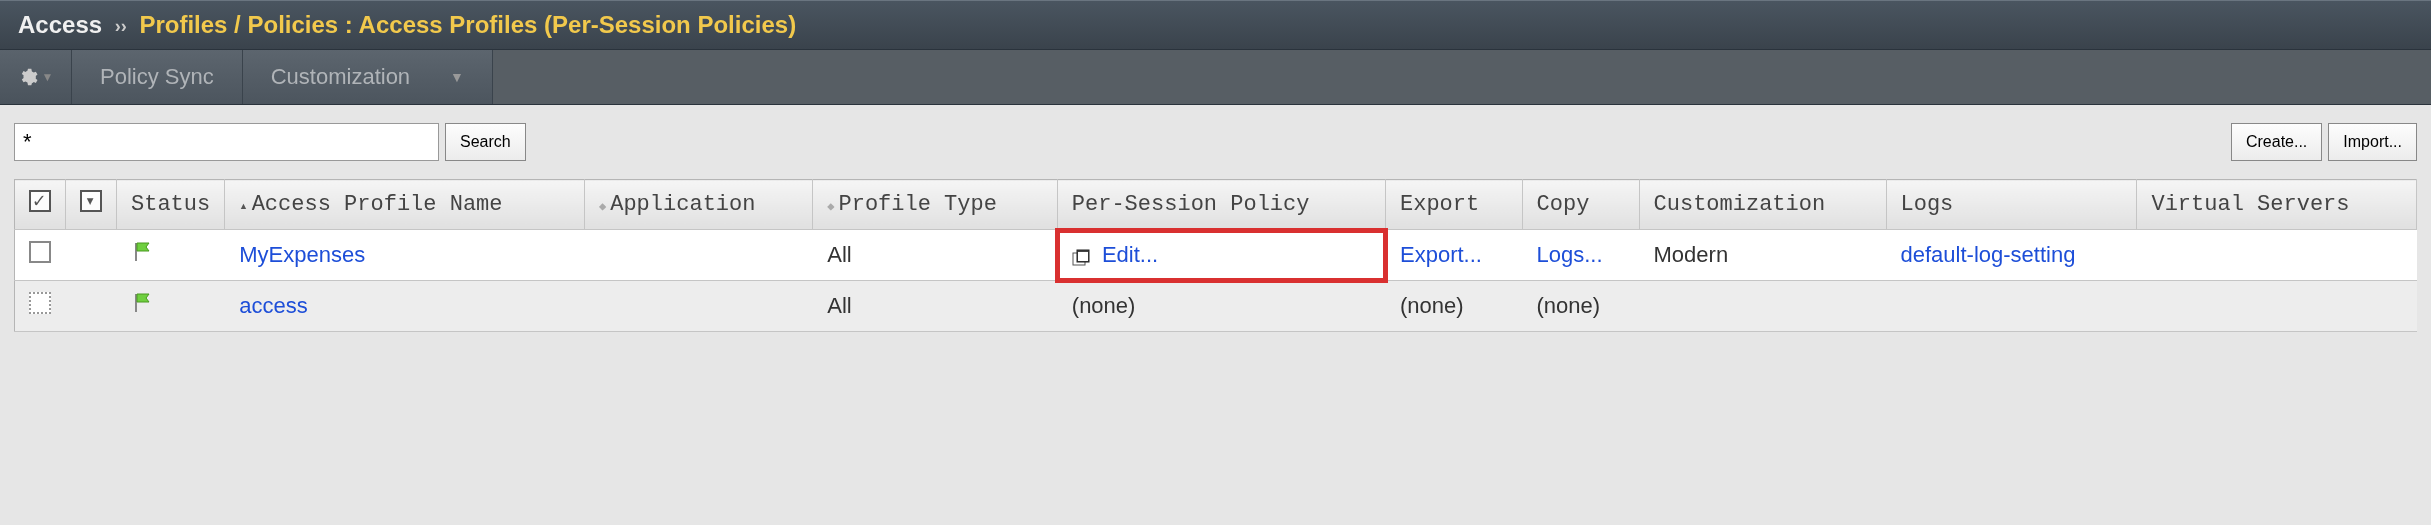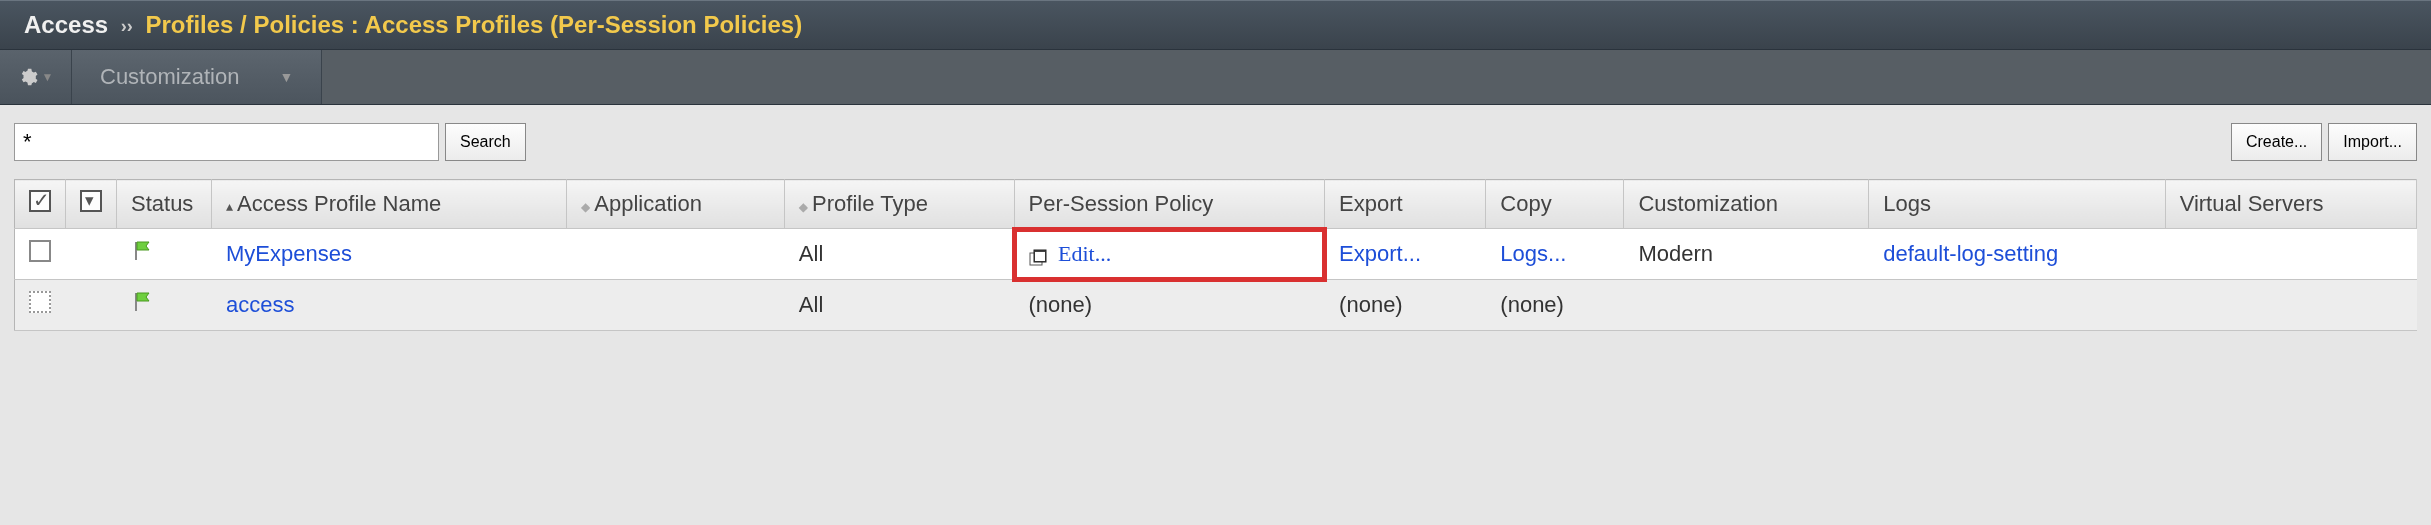--- a/index.html
+++ b/index.html
@@ -3,21 +3,21 @@
 <meta charset="utf-8">
 <style>
   * { box-sizing: border-box; margin: 0; padding: 0; }
   body { font-family: Arial, Helvetica, sans-serif; font-size: 20px; background: #e6e6e6; color: #333; width: 2431px; }
   
   
   .breadcrumb-bar {
     background: linear-gradient(#4a5560, #3a434c);
     border-top: 1px solid #6a7580;
     border-bottom: 1px solid #2a333c;
-    padding: 10px 24px;
+    padding: 10px 18px;
     color: #fff;
     font-size: 24px;
     font-weight: bold;
   }
   .breadcrumb-bar .bc-root { color: #f0f0f0; }
   .breadcrumb-bar .bc-sep { color: #ccc; margin: 0 6px; font-size: 18px; vertical-align: middle;}
   .breadcrumb-bar .bc-rest { color: #f2c94c; }
   
   
   .tab-bar {
@@ -103,20 +103,21 @@
     padding: 10px 14px;
     text-align: left;
     font-weight: normal;
     font-size: 22px;
     vertical-align: middle;
     white-space: nowrap;
   }
   table.main th {
     background: linear-gradient(#f5f5f5,#e0e0e0);
     color: #444;
+    font-family: Liberation Mono, monospace;
   }
   table.main tr.alt td { background: #ededed; border-right-color: #ededed;}
   table.main tr.norm td { border-right-color: #fff;}
   
   .col-check { width: 46px; text-align: center; }
   .col-dd { width: 46px; text-align: center; }
   .col-status { width: 95px; }
   .hdr-check {
     display: inline-block;
     width: 22px; height: 22px;
@@ -161,21 +162,20 @@
   .flag-icon svg { display:block; }
   
   a.link { color: #1d4ed8; text-decoration: none; }
   
   .sort-asc::before { content: '▴'; margin-right: 4px; font-size: 14px; color:#555; }
   .sort-neutral::before { content: '◆'; margin-right: 4px; font-size: 12px; color:#aaa; }
   
   .highlight-cell {
     outline: 5px solid #d93030;
     outline-offset: -3px;
-    font-family: Liberation Serif, serif;
   }
   
   .edit-icon {
     display: inline-block;
     width: 18px; height: 18px;
     vertical-align: middle;
     margin-right: 6px;
   }
   .caret-down { font-size: 12px; color:#888; margin-left:4px; vertical-align:middle;}
 </style>
@@ -187,20 +187,23 @@
   <span class="bc-sep">››</span>
   <span class="bc-rest">Profiles / Policies : Access Profiles (Per-Session Policies)</span>
 </div>
 
 <div class="tab-bar">
   <div class="tab-gear">
     <svg width="20" height="20" viewBox="0 0 24 24">
         <path d="M12 8a4 4 0 100 8 4 4 0 000-8zm9.4 4a7.7 7.7 0 00-.1-1.3l2.1-1.6-2-3.5-2.5 1a7.6 7.6 0 00-2.2-1.3L16 2h-4l-.7 2.6a7.6 7.6 0 00-2.2 1.3l-2.5-1-2 3.5 2.1 1.6A7.7 7.7 0 006.6 12c0 .4 0 .9.1 1.3l-2.1 1.6 2 3.5 2.5-1c.7.5 1.4 1 2.2 1.3L12 22h4l.7-2.6c.8-.3 1.5-.7 2.2-1.3l2.5 1 2-3.5-2.1-1.6c.1-.4.1-.9.1-1.3z"></path>
       </svg>
     <span class="caret-down">▼</span>
+  </div>
+  <div class="tab">
+    <span>Policy Sync</span>
   </div>
   <div class="tab">
     <span>Customization</span>
     <span class="chev">▼</span>
   </div>
 </div>
 
 <div class="content">
 
   <div class="search-row">

